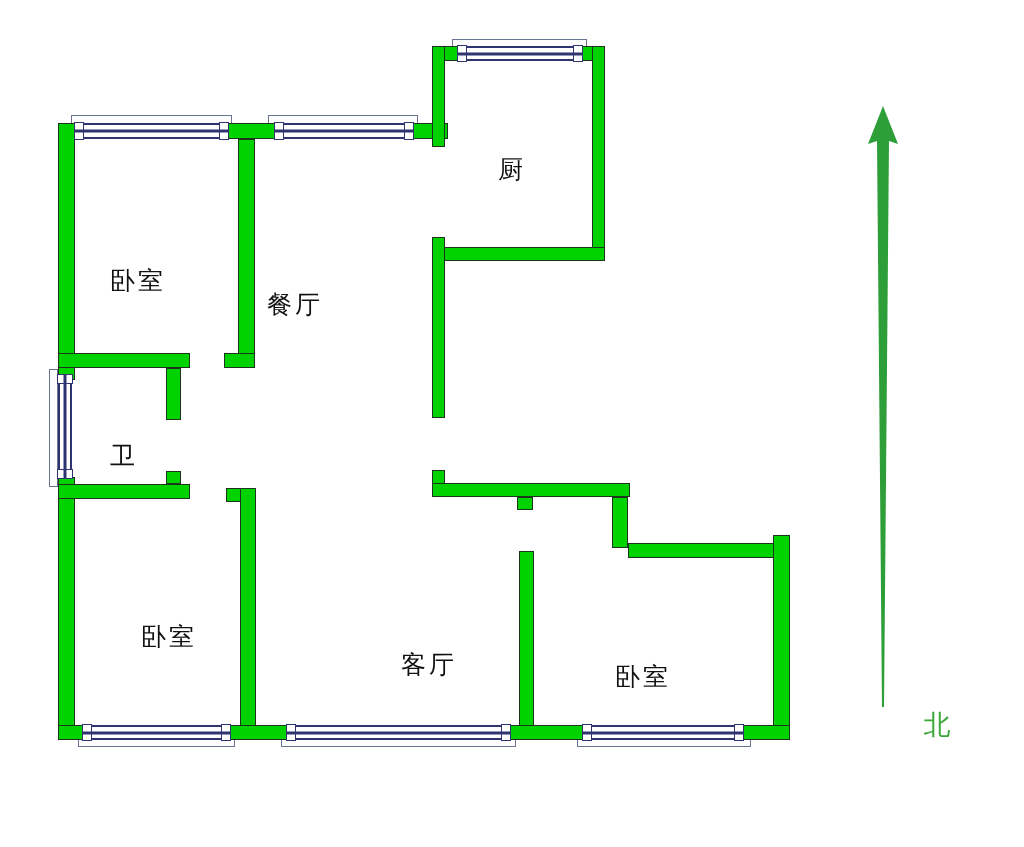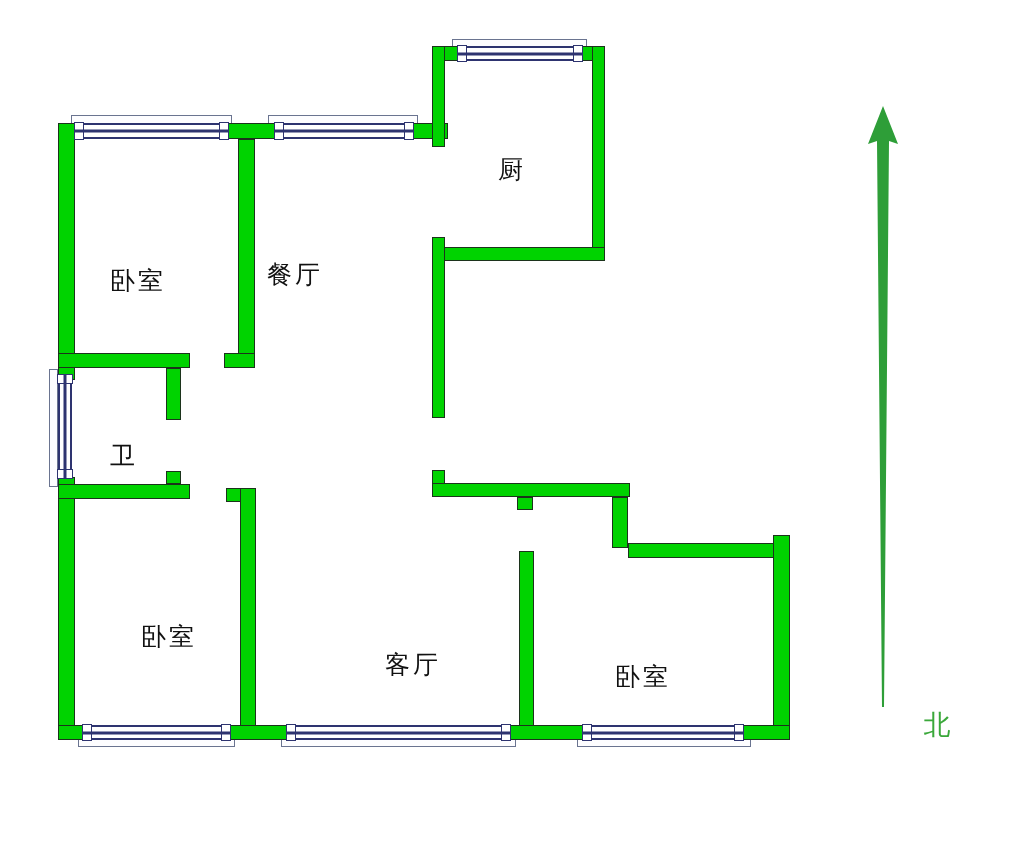--- a/index.html
+++ b/index.html
@@ -136,24 +136,24 @@
     <i class="jamb jl"></i>
       <i class="jamb jr"></i>
   </div>
   <div class="win h" style="left:583px;top:725px;width:160px;height:15px">
     <i class="jamb jl"></i>
       <i class="jamb jr"></i>
   </div>
 
   <span class="room-label" style="left:512px;top:169px">厨</span>
   <span class="room-label" style="left:138px;top:280px">卧室</span>
-  <span class="room-label" style="left:295px;top:274px">餐厅</span>
+  <span class="room-label" style="left:295px;top:304px">餐厅</span>
   <span class="room-label" style="left:124px;top:455px">卫</span>
   <span class="room-label" style="left:169px;top:636px">卧室</span>
-  <span class="room-label" style="left:413px;top:664px">客厅</span>
+  <span class="room-label" style="left:429px;top:664px">客厅</span>
   <span class="room-label" style="left:643px;top:676px">卧室</span>
 
   <svg class="north-arrow" style="left:855px;top:100px" width="56" height="615" viewBox="0 0 56 615">
     <polygon points="28,6 13,44 22,41 27,607 29,607 34,41 43,44"></polygon>
   </svg>
   <span class="north-label" style="left:937px;top:725px">北</span>
 
 </div>
 
 </body></html>

